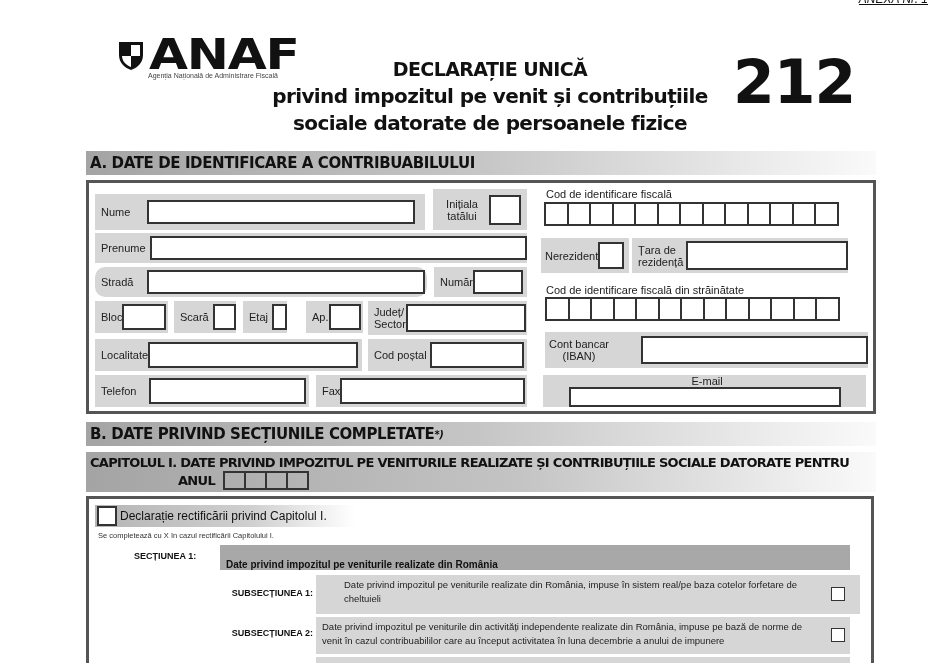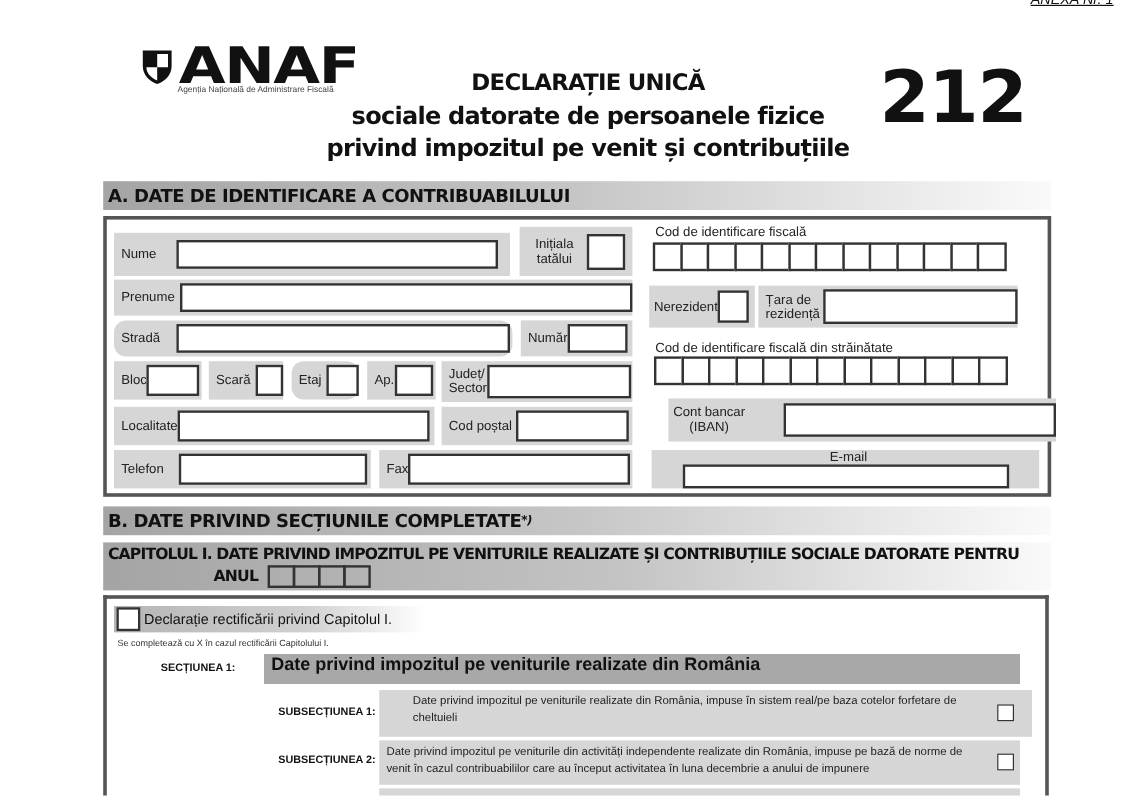--- a/index.html
+++ b/index.html
@@ -25,21 +25,21 @@
   .cells .c { width: 24.5px; height: 24px; border: 2px solid #333; margin-right: -2px; background: #fff; }
   .sec-b { left: 86px; top: 422px; width: 790px; }
   .cap-head { left: 86px; top: 452px; width: 790px; height: 40px; background: linear-gradient(to right, #a4a4a4 0%, #c4c4c4 55%, #fafafa 100%); font-weight: bold; font-size: 13px; font-family: "DejaVu Sans", sans-serif; letter-spacing: -0.7px; padding: 3px 4px; }
   .anul { display: flex; align-items: center; margin-left: 88px; margin-top: 1px; }
   .anul .cells .c { width: 23px; height: 19px; background: transparent; }
   .box-b { left: 86px; top: 496px; width: 788px; height: 180px; border: 3px solid #555; border-bottom: none; }
   .rect-line { left: 95px; top: 505px; width: 260px; height: 22px; background: linear-gradient(to right, #b5b5b5 0%, #cfcfcf 60%, #fff 100%); display: flex; align-items: center; font-size: 12px; }
   .chk { width: 18px; height: 18px; border: 2px solid #333; background: #fff; }
   .note { left: 98px; top: 531px; font-size: 7.5px; color: #333; }
   .s1-label { left: 134px; top: 551px; font-size: 9px; font-weight: bold; }
-  .s1-bar { left: 220px; top: 545px; width: 630px; height: 25px; background: #a8a8a8; font-size: 15px; font-weight: bold; display: flex; align-items: flex-start; padding-left: 6px; }
+  .s1-bar { left: 220px; top: 545px; width: 630px; height: 25px; background: #a8a8a8; font-size: 10px; font-weight: bold; display: flex; align-items: flex-end; padding-left: 6px; }
   .sub-label { font-size: 9px; font-weight: bold; text-align: right; }
   .sub-bar { background: #d6d6d6; font-size: 9.5px; line-height: 14px; padding: 3px 30px 3px 6px; color: #222; }
   .sub-chk { width: 14px; height: 14px; border: 1.5px solid #333; background: #fff; }
 </style>
 </head>
 <body>
 
 <div class="abs anexa">ANEXA Nr. 1</div>
 
 <div class="abs logo">
@@ -47,22 +47,22 @@
     <path d="M2 3 H26 V16 C26 24 20 29 14 31 C8 29 2 24 2 16 Z" fill="#111"></path>
     <path d="M14 6 V17 H23 V16 C23 10 23 7 23 6 Z" fill="#fff"></path>
     <path d="M5 17 H14 V28 C9 26 5 22 5 17 Z" fill="#fff"></path>
   </svg>
   <span class="name">ANAF</span>
 </div>
 <div class="abs logo-sub">Agenția Națională de Administrare Fiscală</div>
 
 <div class="abs title">
   <div class="l1">DECLARAȚIE UNICĂ</div>
+  <div>privind impozitul pe venit și contribuțiile</div>
   <div>sociale datorate de persoanele fizice</div>
-  <div>privind impozitul pe venit și contribuțiile</div>
 </div>
 <div class="abs num212">212</div>
 
 <div class="abs sec-head sec-a">
   <span>A. DATE DE IDENTIFICARE A CONTRIBUABILULUI</span>
 </div>
 <div class="abs box-a"></div>
 
 <div class="row" style="left:95px;top:194px;width:330px;height:36px;">
   <span class="lbl" style="width:52px;">Nume</span>
@@ -85,21 +85,21 @@
   <div class="inp" style="width:50px;"></div>
 </div>
 <div class="row" style="left:95px;top:301px;width:73px;height:32px;">
   <span class="lbl" style="padding-right:0;">Bloc</span>
   <div class="inp" style="width:44px;height:26px;"></div>
 </div>
 <div class="row" style="left:174px;top:301px;width:62px;height:32px;">
   <span class="lbl">Scară</span>
   <div class="inp" style="width:26px;height:26px;"></div>
 </div>
-<div class="row" style="left:243px;top:301px;width:56px;height:32px;border-radius:10px;">
+<div class="row" style="left:243px;top:301px;width:44px;height:32px;">
   <span class="lbl">Etaj</span>
   <div class="inp" style="width:27px;height:26px;"></div>
 </div>
 <div class="row" style="left:306px;top:301px;width:57px;height:32px;">
   <span class="lbl" style="padding-right:0;">Ap.</span>
   <div class="inp" style="width:32px;height:26px;"></div>
 </div>
 <div class="row" style="left:368px;top:301px;width:159px;height:34px;">
   <span class="lbl" style="line-height:12px;padding-right:0;"><span>Județ/</span><br><span>Sector</span></span>
   <div class="inp" style="width:120px;height:28px;"></div>
@@ -157,21 +157,21 @@
     <div class="c"></div>
     <div class="c"></div>
     <div class="c"></div>
     <div class="c"></div>
     <div class="c"></div>
     <div class="c"></div>
     <div class="c"></div>
     <div class="c"></div>
 </div>
 
-<div class="row" style="left:557px;top:332px;width:323px;height:36px;gap:32px;">
+<div class="row" style="left:545px;top:332px;width:323px;height:36px;gap:32px;">
   <span class="lbl lbl2" style="padding-left:4px;padding-right:0;"><span>Cont bancar</span><br><span>(IBAN)</span></span>
   <div class="inp" style="width:254px;height:28px;"></div>
 </div>
 <div class="row" style="left:543px;top:375px;width:323px;height:32px;flex-direction:column;">
   <span class="lbl" style="width:46px;padding-left:10px;">E-mail</span>
   <div class="inp" style="width:272px;height:26px;"></div>
 </div>
 
 <div class="abs sec-head sec-b">
   <span>B. DATE PRIVIND SECȚIUNILE COMPLETATE</span>

